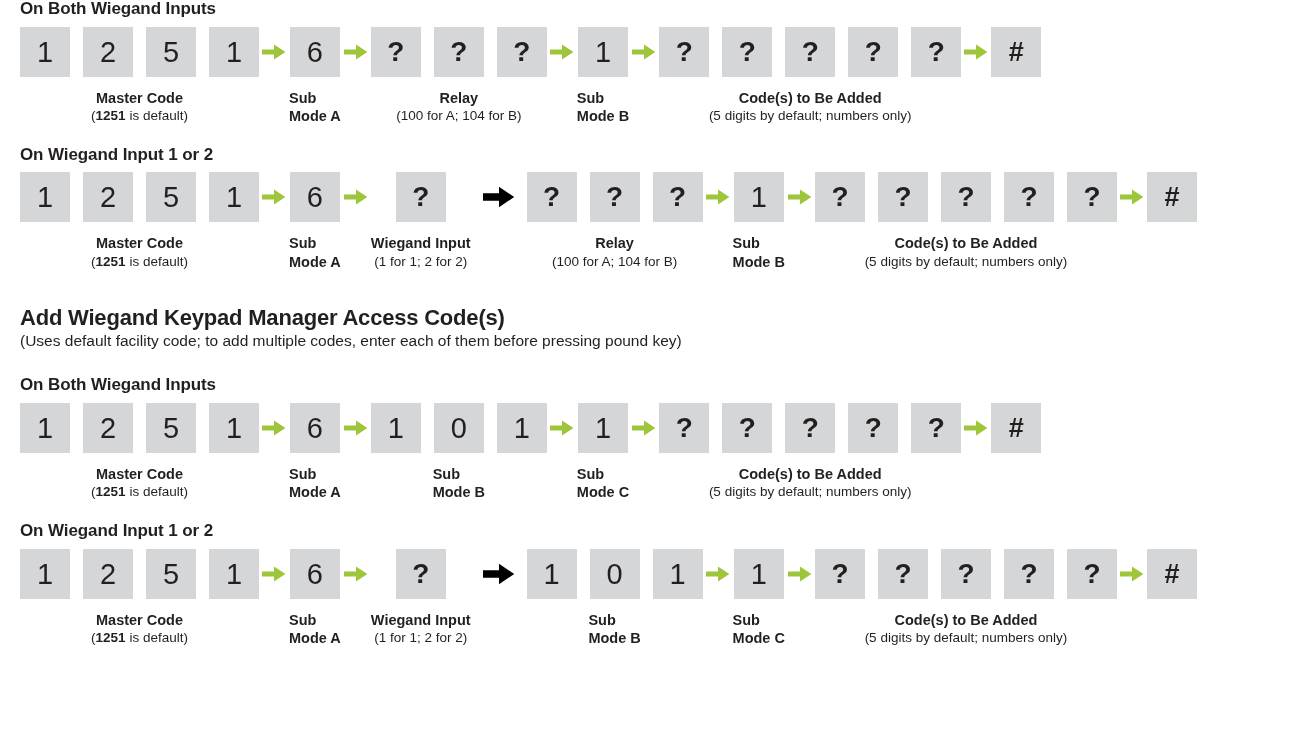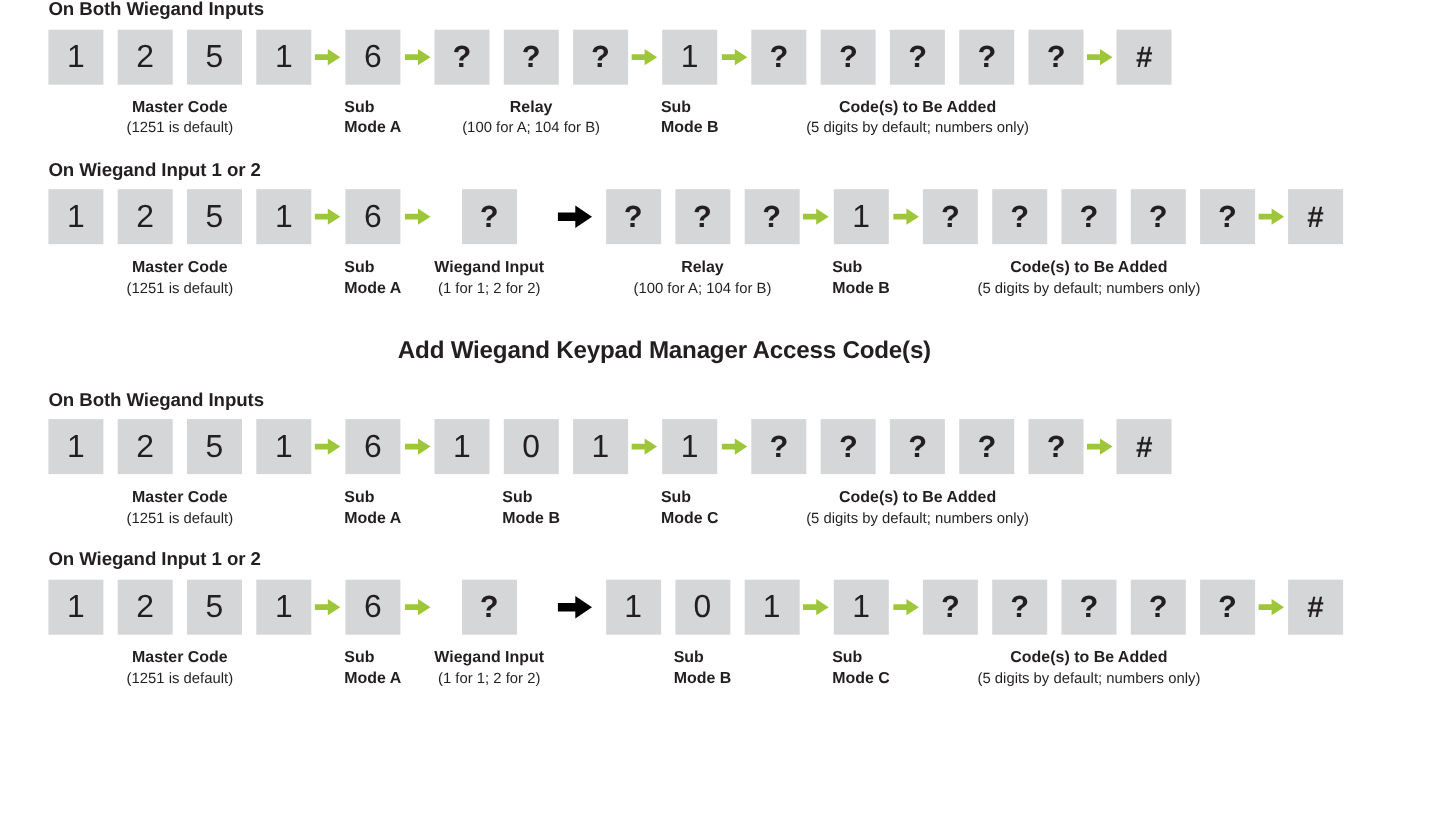--- a/index.html
+++ b/index.html
@@ -10,21 +10,21 @@
   }
   body {
     width: 1310px;
     height: 745px;
     font-family: "Liberation Sans", sans-serif;
     color: #231f20;
     overflow: hidden;
     position: relative;
   }
 
-  .page { position: relative; width: 1140px; height: 745px; margin-left: 24px; }
+  .page { position: relative; width: 1140px; height: 745px; }
 
   
   .section-title {
     font-size: 22px;
     font-weight: bold;
     letter-spacing: -0.2px;
     color: #231f20;
     line-height: 1.05;
   }
   .section-sub {
@@ -89,21 +89,21 @@
     white-space: nowrap;
   }
   .group-note {
     text-align: center;
     font-size: 13.5px;
     font-weight: normal;
     color: #231f20;
     line-height: 1.3;
     white-space: nowrap;
   }
-  .group-note b { font-weight: normal; }
+  .group-note b { font-weight: bold; }
 
   
   .arrow {
     height: 50px;
     display: flex;
     align-items: center;
     justify-content: center;
     flex: 0 0 auto;
   }
   .arrow.green { width: 30px; }
@@ -277,22 +277,23 @@
             </span>
             <div class="group">
               <div class="group-keys">
                 <span class="key hash">#</span>
               </div>
             </div>
           </div>
         </div>
       </div>
       <div class="section">
-        <div style="margin-left:20px;margin-top:34px;text-align:center;">
+        <div style="margin-left:20px;margin-top:34px;">
           <div class="section-title">Add Wiegand Keypad Manager Access Code(s)</div>
+          <div class="section-sub">(Uses default facility code; to add multiple codes, enter each of them before pressing pound key)</div>
         </div>
         <div class="seq-block" style="margin-top:26px;">
           <div class="block-title">On Both Wiegand Inputs</div>
           <div class="seq-row">
             <div class="group">
               <div class="group-keys">
                 <span class="key">1</span>
                 <span class="key">2</span>
                 <span class="key">5</span>
                 <span class="key">1</span>

